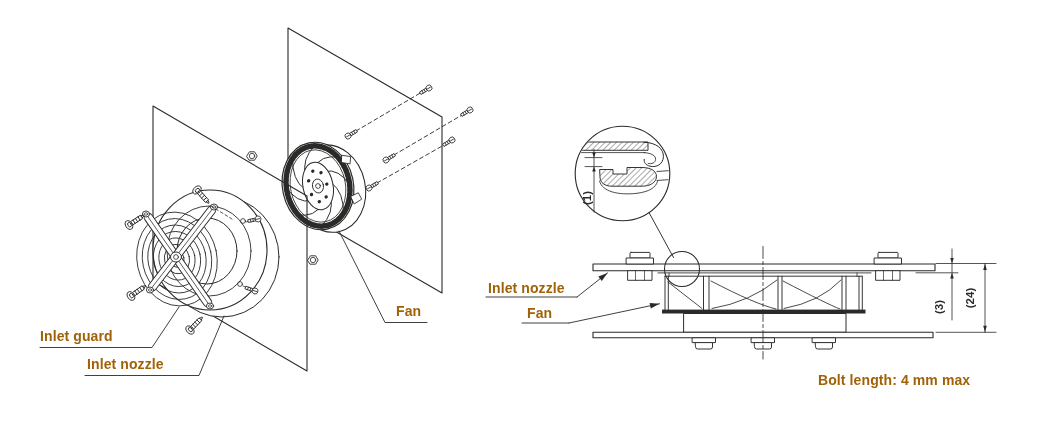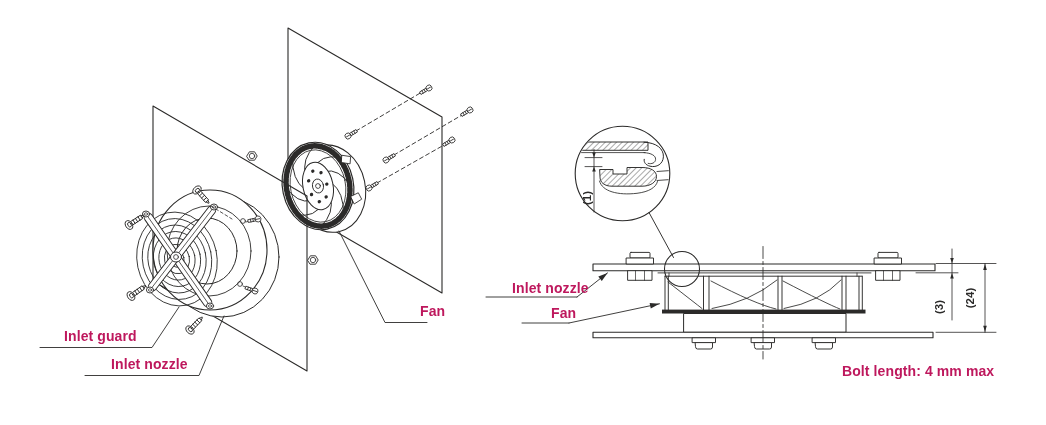--- a/index.html
+++ b/index.html
@@ -1,20 +1,20 @@
 <!DOCTYPE html>
 <html><head>
 <meta charset="utf-8">
 <style>
   html,body{margin:0;padding:0;background:#ffffff;}
   .stage{position:relative;width:1046px;height:425px;background:#ffffff;overflow:hidden;
          font-family:"Liberation Sans",sans-serif;}
   .stage svg{position:absolute;left:0;top:0;}
-  .lbl{position:absolute;font:700 14px/1.05 "Liberation Sans",sans-serif;color:#be185d;
-       white-space:nowrap;letter-spacing:.1px;margin-left:24px;}
+  .lbl{position:absolute;font:700 14px/1.05 "Liberation Sans",sans-serif;color:#a16207;
+       white-space:nowrap;letter-spacing:.1px;}
   .dim{position:absolute;font:700 11.5px/1 "Liberation Sans",sans-serif;color:#2b2a29;
        white-space:nowrap;transform:translate(-50%,-50%) rotate(-90deg);}
 </style>
 </head>
 <body>
 
 <div class="stage">
 
 <svg width="1046" height="425" viewBox="0 0 1046 425">
   <defs>
@@ -262,19 +262,19 @@
     </g>
   </g>
 </svg>
 
   <div class="lbl" style="left:40px;top:329px">Inlet guard</div>
   <div class="lbl" style="left:87px;top:357px">Inlet nozzle</div>
   <div class="lbl" style="left:396px;top:304px">Fan</div>
 
   <div class="lbl" style="left:488px;top:281px">Inlet nozzle</div>
   <div class="lbl" style="left:527px;top:306px">Fan</div>
-  <div class="lbl" style="left:818px;top:364px">Bolt length: 4 mm max</div>
+  <div class="lbl" style="left:818px;top:373px">Bolt length: 4 mm max</div>
 
   <div class="dim" style="left:588px;top:198px">(1)</div>
   <div class="dim" style="left:940px;top:307px">(3)</div>
   <div class="dim" style="left:971px;top:298px">(24)</div>
 
 </div>
 
 </body></html>

